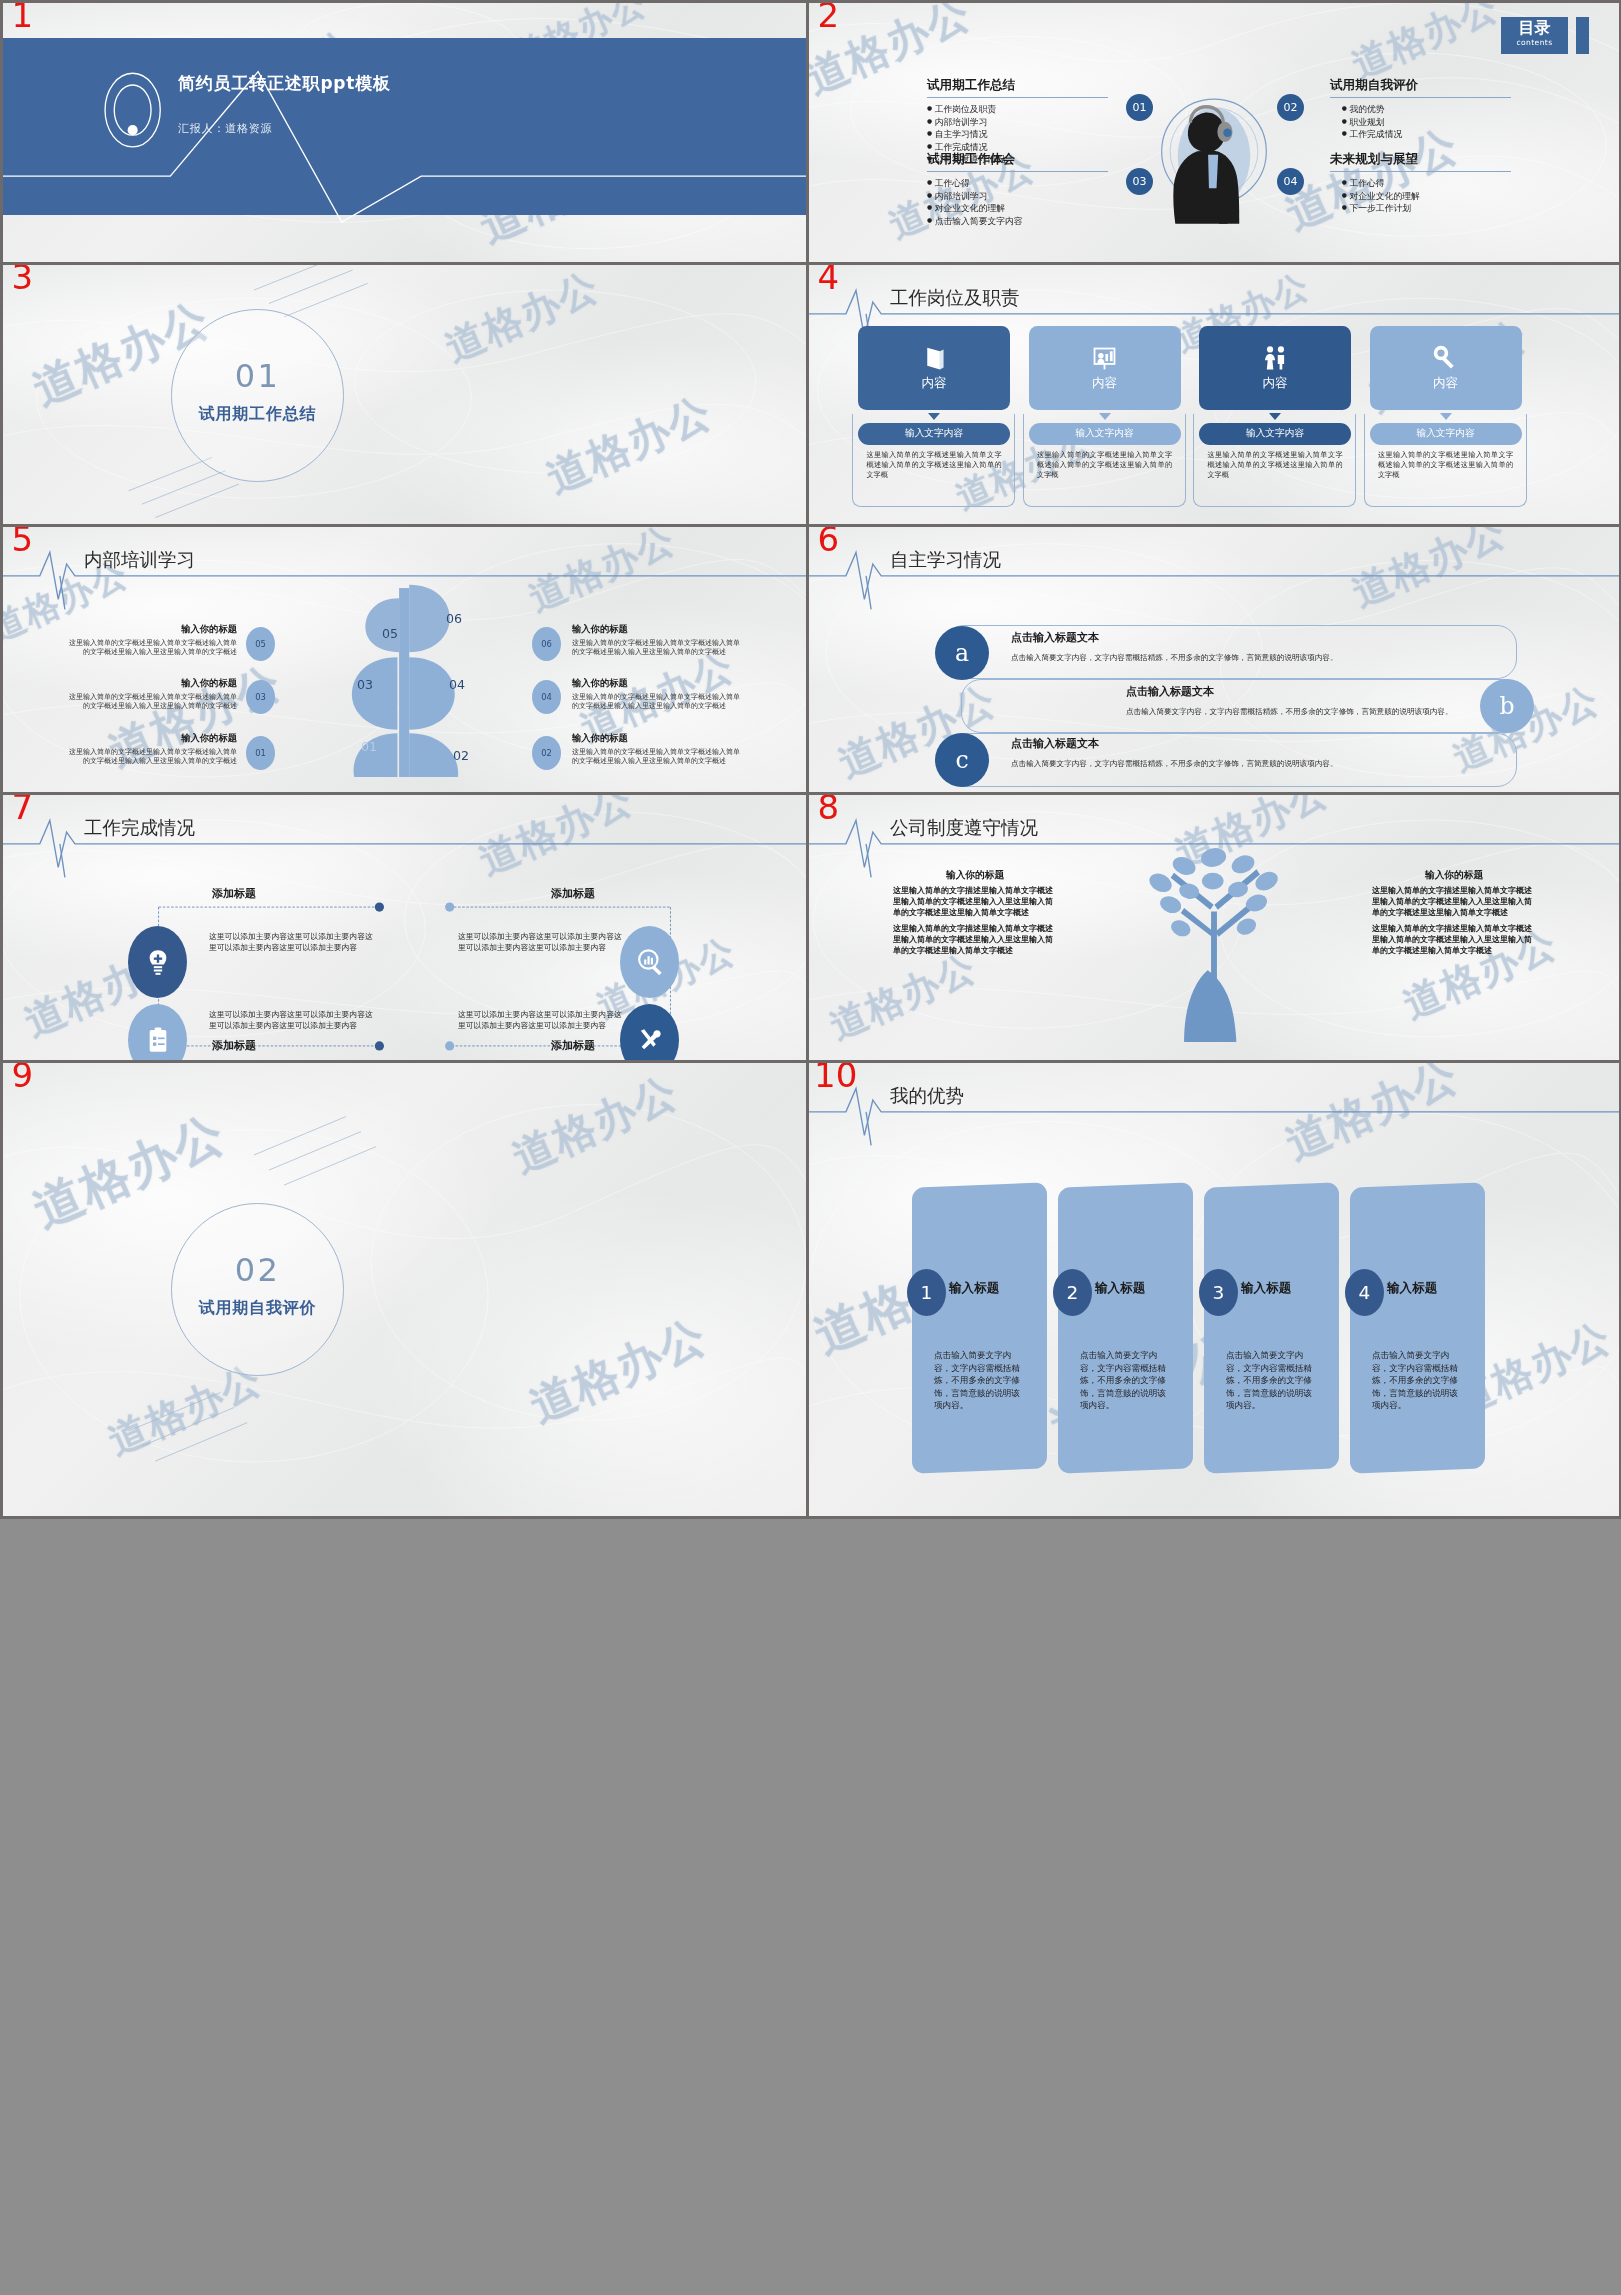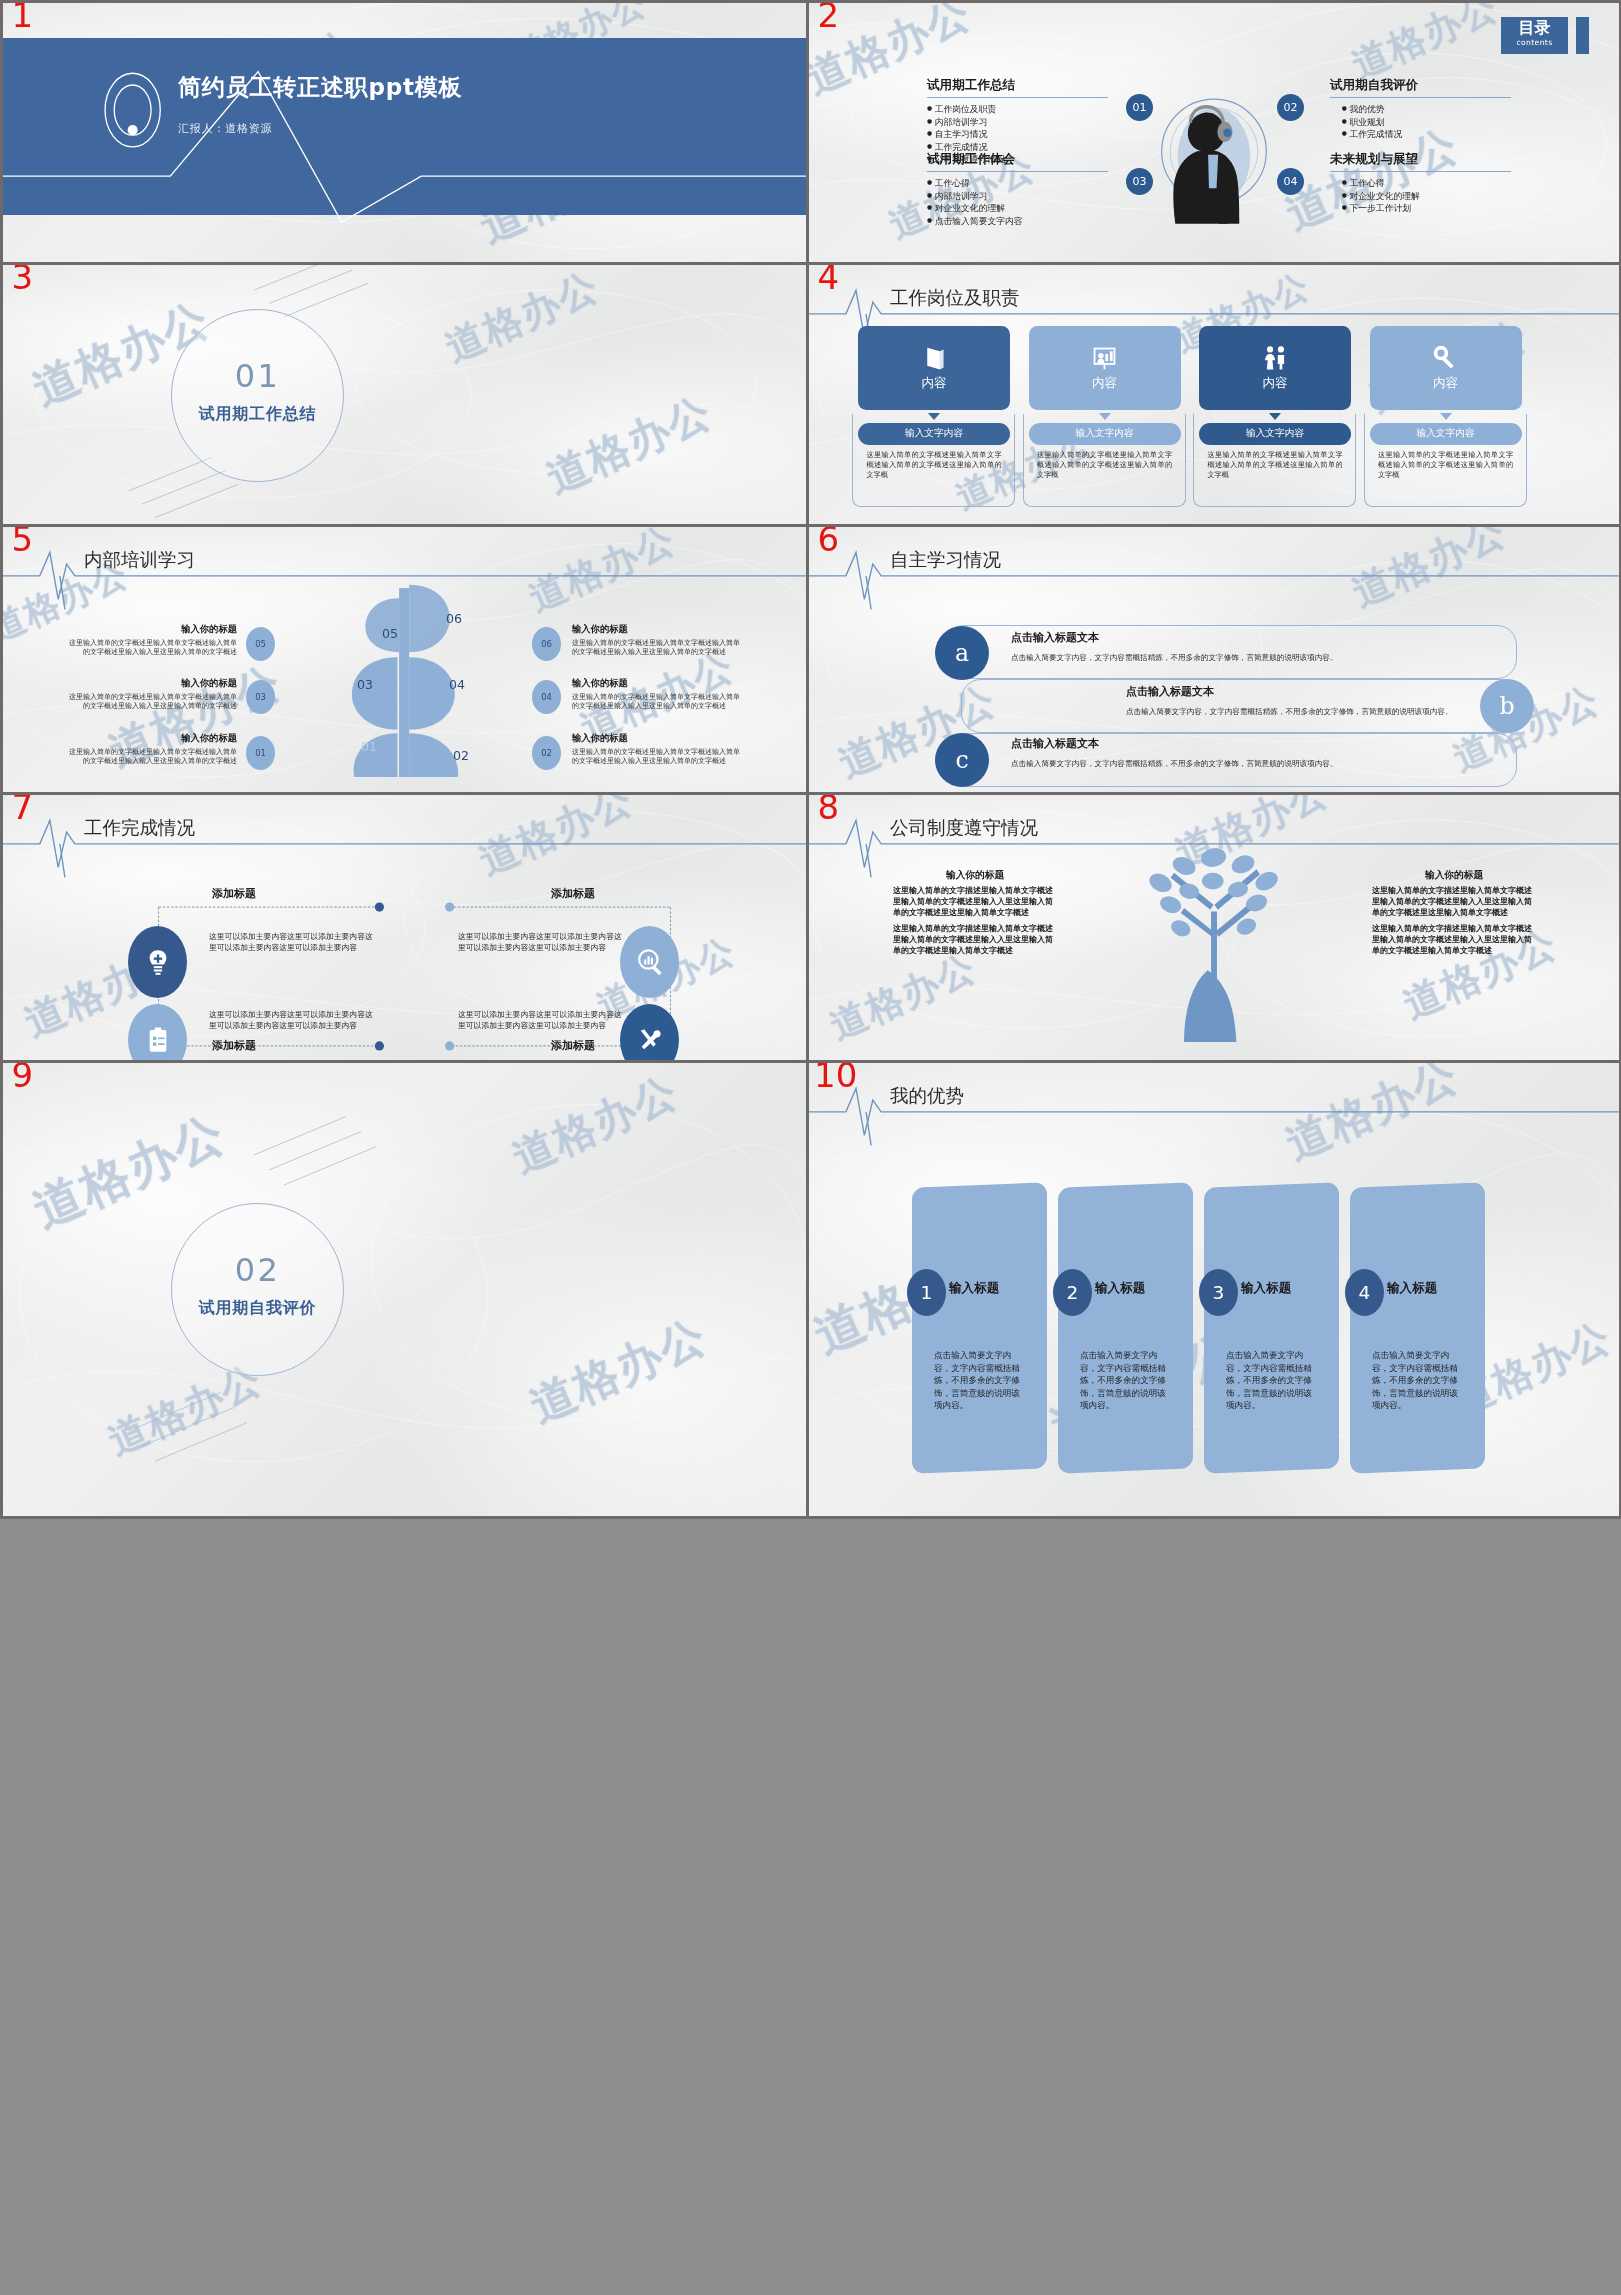--- a/index.html
+++ b/index.html
@@ -74,21 +74,21 @@
   .hdr svg { position: absolute; left: 0; top: 0; width: 100%; height: 72px; }
 
   
   .s1-band {
     position: absolute; left: 0; right: 0; top: 35px; height: 177px;
     background: #41689e;
   }
   .s1-art { position: absolute; inset: 0; }
   .s1-title {
     position: absolute; left: 175px; top: 69px;
-    color: #ffffff; font-size: 23px; font-weight: 700; letter-spacing: 0.8px;
+    color: #ffffff; font-size: 17px; font-weight: 700; letter-spacing: 0.8px;
   }
   .s1-sub {
     position: absolute; left: 175px; top: 118px;
     color: #e8edf4; font-size: 11px; letter-spacing: 0.8px;
   }
 
   
   .toc-badge {
     position: absolute; right: 51px; top: 13.5px;
     width: 67px; height: 37px; background: #3c6699;

